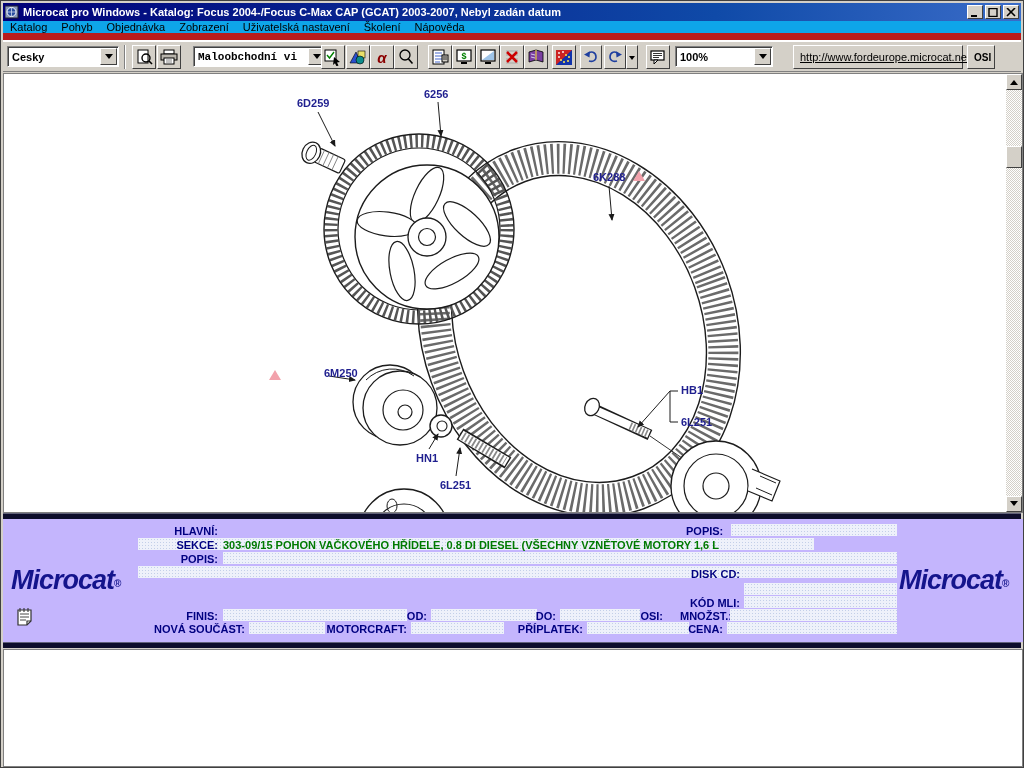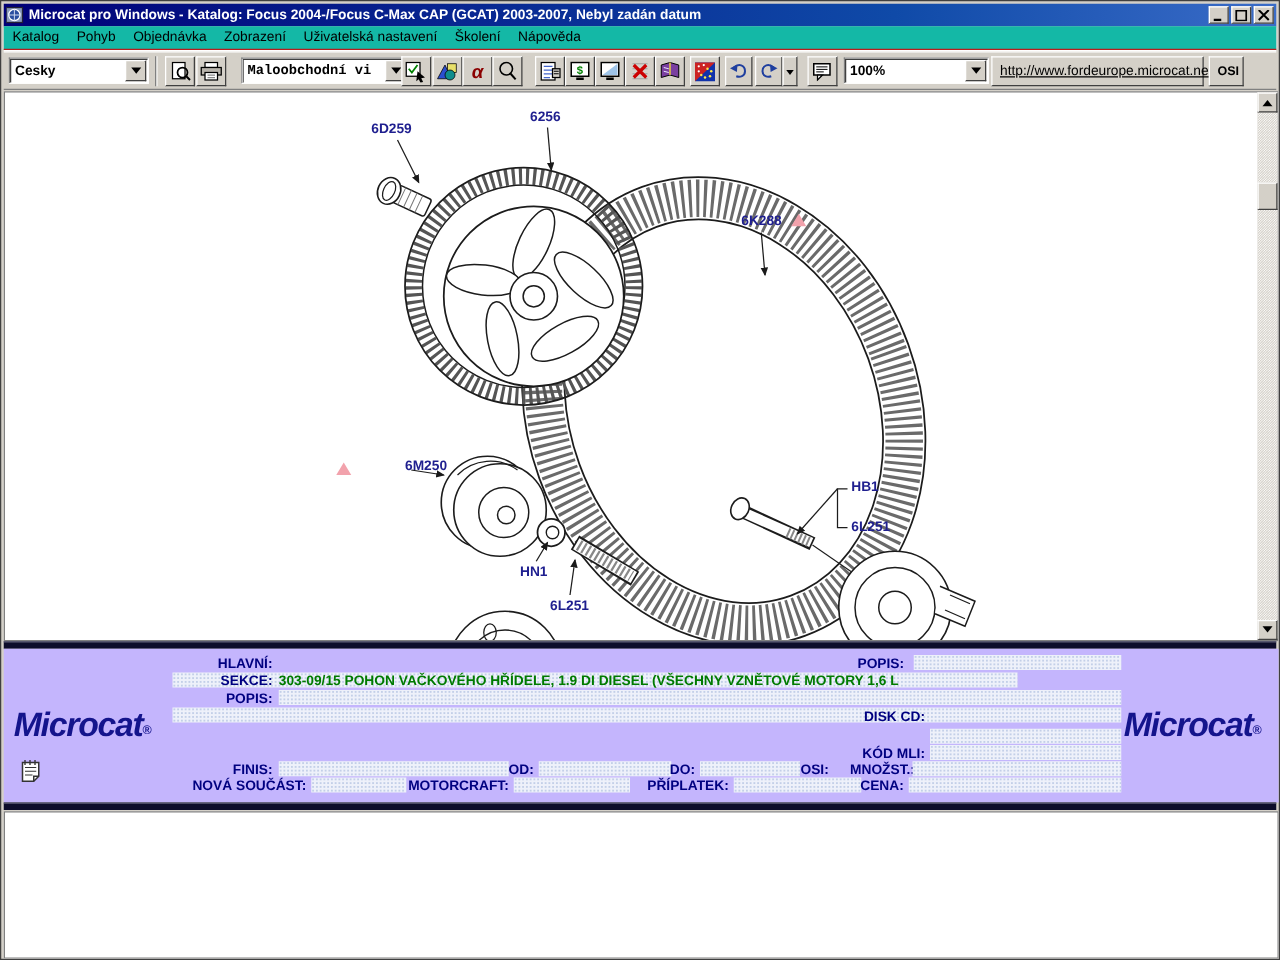--- a/index.html
+++ b/index.html
@@ -20,22 +20,22 @@
   .title-text{font-size:11px;font-weight:bold;white-space:nowrap;overflow:hidden;flex:1;}
   .win-btns{display:flex;gap:2px;margin-left:4px;}
   .winbtn{
     width:16px;height:14px;background:#d4d0c8;position:relative;
     border:1px solid;border-color:#fff #404040 #404040 #fff;padding:0;
   }
   .winbtn svg{position:absolute;left:2px;top:2px;}
   
   .menubar{
     position:absolute;left:2px;top:20px;right:2px;height:19px;
-    background:#14b8a6;display:flex;align-items:flex-end;
-    font-size:11px;color:#000;border-bottom:1px solid #b91c1c;box-shadow:0 1px 0 #fff;
+    background:#0ea5e9;display:flex;align-items:center;
+    font-size:11px;color:#000;border-bottom:7px solid #b91c1c;box-shadow:0 1px 0 #fff;
   }
   .menu-item{padding:3px 7px;cursor:default;}
   
   .toolbar{
     position:absolute;left:2px;top:40px;right:2px;height:31px;
     background:#d4d0c8;border-top:1px solid #fff;border-bottom:1px solid #808080;
   }
   .tbtn{
     position:absolute;top:3px;width:24px;height:24px;background:#d4d0c8;
     border:1px solid;border-color:#fff #404040 #404040 #fff;
@@ -292,21 +292,21 @@
     </button>
 
     <button class="tbtn" style="left:643px;">
       <svg width="16" height="15">
           <rect x="1" y="1" width="13" height="9" fill="#fff" stroke="#000" stroke-width="1.2"></rect>
           <path d="M3 3.5h9M3 5.5h9M3 7.5h6" stroke="#000" stroke-width="0.8"></path>
           <polygon points="4,10 4,14 8,10" fill="#fff" stroke="#000" stroke-width="1"></polygon>
         </svg>
     </button>
 
-    <div class="combo" style="left:672px;width:116px;gap:36px;">
+    <div class="combo" style="left:672px;width:98px;gap:36px;">
       <span class="cval">100%</span>
       <span class="cbtn">
           <span class="arr-down"></span>
         </span>
     </div>
 
     <button class="urlbtn" style="left:790px;width:170px;">http://www.fordeurope.microcat.net</button>
     <button class="urlbtn osibtn" style="left:964px;width:28px;text-decoration:none;">OSI</button>
   </div>
 
@@ -412,21 +412,21 @@
   <div class="navy-sep" style="top:512px;"></div>
 
   <div class="info">
 
     <span class="ilabel" style="left:130px;top:6px;width:85px;text-align:right;">HLAVNÍ:</span>
     <span class="ilabel" style="left:683px;top:6px;">POPIS:</span>
     <span class="fld" style="left:728px;top:5px;width:166px;"></span>
 
     <span class="fld" style="left:135px;top:19px;width:676px;"></span>
     <span class="ilabel" style="left:130px;top:20px;width:85px;text-align:right;">SEKCE:</span>
-    <span class="ilabel val-green" style="left:220px;top:20px;">303-09/15  POHON VAČKOVÉHO HŘÍDELE, 1.9 DI DIESEL (VŠECHNY VZNĚTOVÉ MOTORY 1,6 L</span>
+    <span class="ilabel val-green" style="left:220px;top:20px;">303-09/15  POHON VAČKOVÉHO HŘÍDELE, 0.8 DI DIESEL (VŠECHNY VZNĚTOVÉ MOTORY 1,6 L</span>
 
     <span class="ilabel" style="left:130px;top:34px;width:85px;text-align:right;">POPIS:</span>
     <span class="fld" style="left:220px;top:33px;width:674px;"></span>
 
     <span class="fld" style="left:135px;top:47px;width:759px;"></span>
 
     <span class="ilabel" style="left:640px;top:49px;width:97px;text-align:right;">DISK CD:</span>
     <span class="fld" style="left:741px;top:64px;width:153px;"></span>
 
     <span class="ilabel" style="left:640px;top:78px;width:97px;text-align:right;">KÓD MLI:</span>

